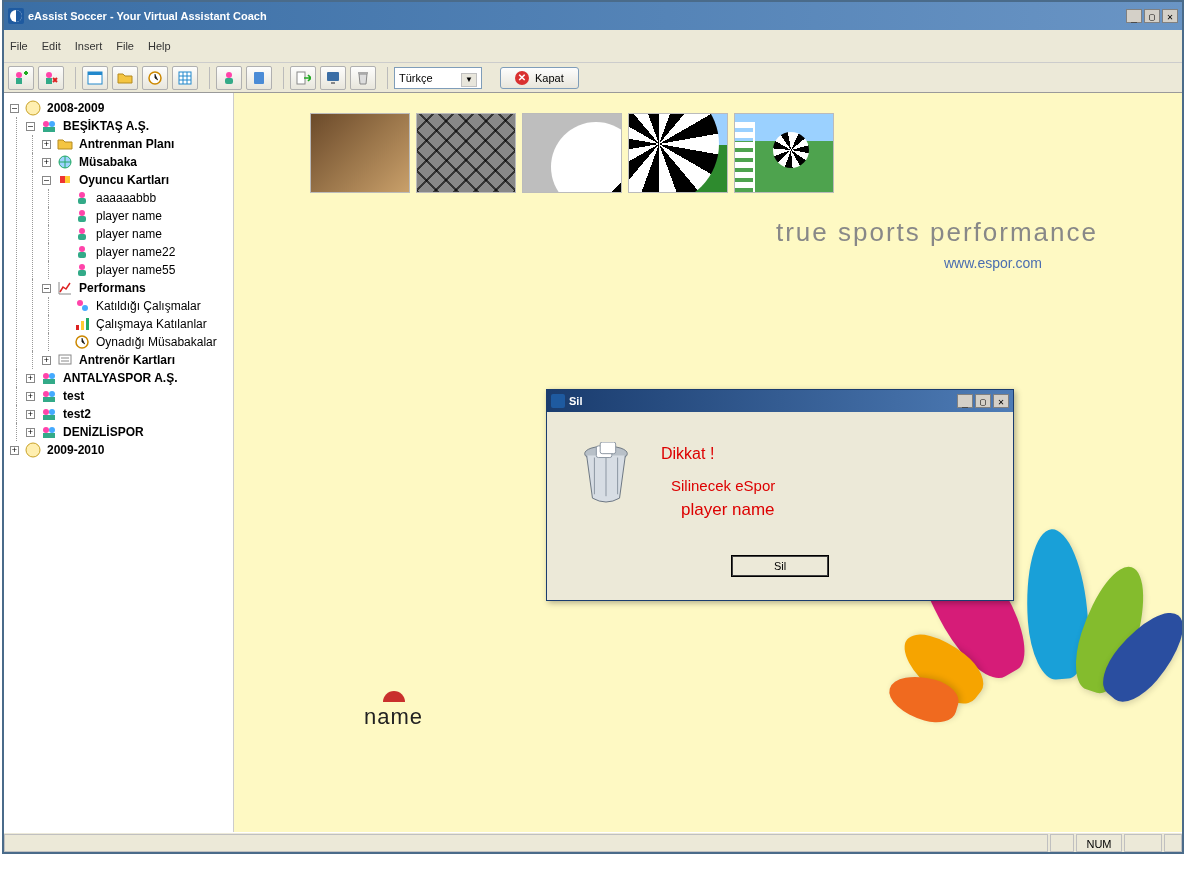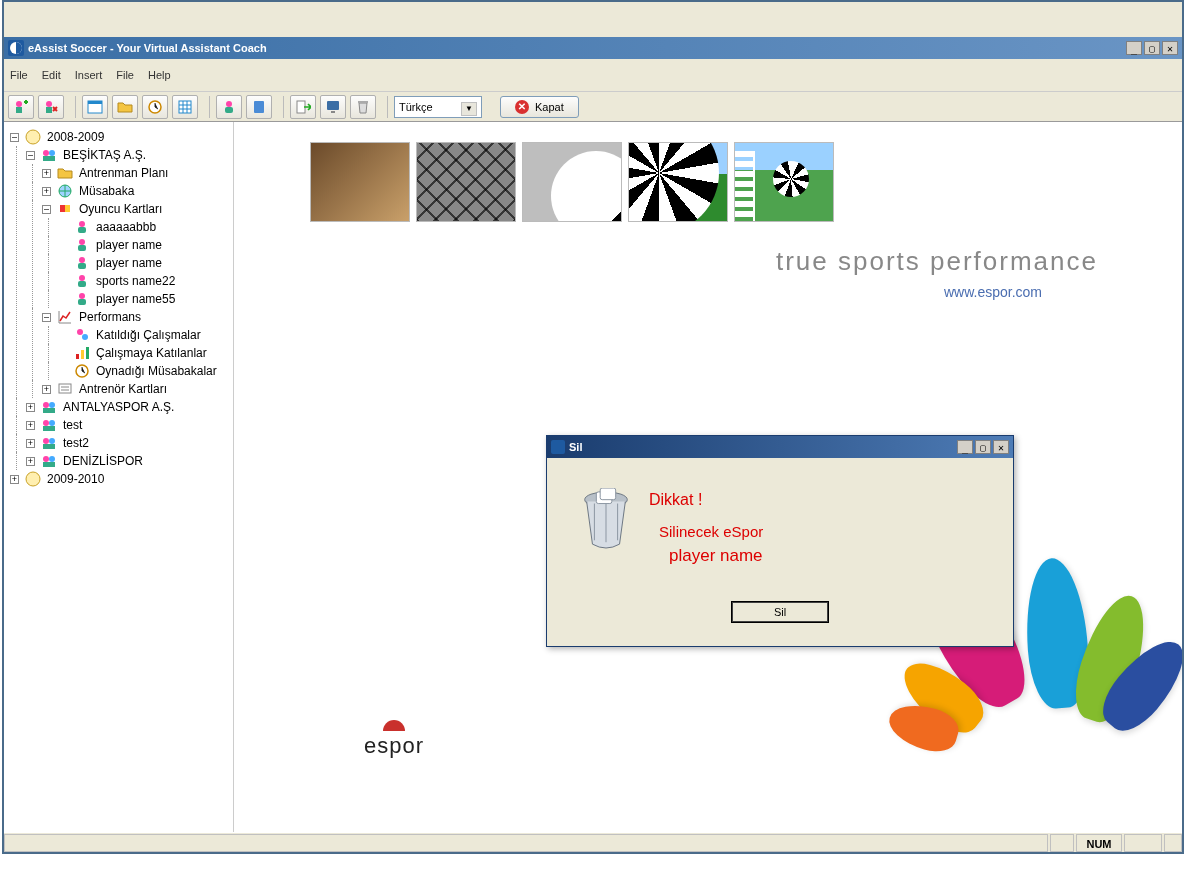--- a/index.html
+++ b/index.html
@@ -17,29 +17,28 @@
     height: 854px;
     margin: 0 auto;
     border: 2px solid #4a6b8a;
     background: #ece9d8;
     display: flex;
     flex-direction: column;
     position: relative;
   }
   
   .title-bar {
-    height: 22px;
+    height: 28px;
     background: linear-gradient(to right, #3a6ea5, #6a95c5);
     color: #fff;
     display: flex;
     align-items: center;
     padding: 0 4px;
     font-weight: bold;
     font-size: 11px;
-    margin-top: 35px;
   }
   .title-bar .app-icon {
     width: 16px; height: 16px; margin-right: 4px;
     background: #1e5aa0; border-radius: 2px;
     display:flex;align-items:center;justify-content:center;
   }
   .title-controls {
     margin-left: auto;
     display: flex;
     gap: 2px;
@@ -151,24 +150,24 @@
   .tree .exp {
     width:9px;height:9px;border:1px solid #888;background:#fff;
     font-size:9px;line-height:7px;text-align:center;
     margin-right:2px;
     color:#000;
     display:inline-flex;align-items:center;justify-content:center;
   }
   .tree .noexp { width:12px;display:inline-block; }
   .tree .ticon { width:16px;height:16px;display:inline-flex;align-items:center;justify-content:center; }
   .tree .lbl { padding: 0 2px; }
-  .tree .bold { font-weight: normal; }
+  .tree .bold { font-weight: bold; }
   .main {
     flex: 1;
-    background: #ffffff;
+    background: #fef9c3;
     position: relative;
     padding: 20px;
     overflow: hidden;
   }
   .banner {
     display: flex; gap: 6px;
     margin-left: 56px;
   }
   .banner .thumb {
     width: 100px; height: 80px;
@@ -255,47 +254,45 @@
   .status-bar {
     height: 20px;
     background: #ece9d8;
     border-top: 1px solid #fff;
     display:flex; align-items:center;
   }
   .status-bar .cell {
     border:1px solid #c0c0c0;
     height:18px;
     margin-left:2px;
-    font-weight:bold;
   }
   .status-bar .grow { flex:1; border:1px solid #c0c0c0; height:18px; }
   .status-bar .num { width:46px; text-align:center; font-size:11px; line-height:18px; }
   .status-bar .grip { width:18px; position:relative; }
   
   .dialog {
     position: absolute;
     left: 312px; top: 296px;
     width: 468px;
     background: #ece9d8;
     border: 1px solid #1a3c6e;
     box-shadow: 2px 2px 6px rgba(0,0,0,.3);
-    margin-top: 17px;
   }
   .dialog .d-title {
     height: 22px;
     background: linear-gradient(to right,#1a3c6e,#4e7cb6);
     color: #fff;
     display:flex; align-items:center; padding:0 4px; font-weight:bold; font-size:11px;
   }
   .dialog .d-title .app-icon{width:14px;height:14px;background:#1e5aa0;border-radius:2px;margin-right:4px;}
   .dialog .d-title .title-controls { margin-left:auto; }
   .dialog .d-body {
     padding: 30px 30px 24px 30px;
   }
-  .d-row { display:flex; gap: 14px; }
+  .d-row { display:flex; gap: 26px; }
   .trash-icon { width:58px; height:62px; }
   .d-text { color:#d00; font-size: 15px; line-height: 24px; }
   .d-text .title { font-size:16px; }
   .d-text .line2 { margin-left: 10px; font-size:15px;}
   .d-text .line3 { margin-left: 20px; font-size:17px;}
   .d-footer { text-align:center; margin-top: 34px; }
   .d-footer button {
     width: 96px; height:20px;
     border:1px solid #404040;
     outline:1px solid #000;
@@ -513,21 +510,21 @@
                         </li>
                       <li>
                           <div class="row">
                             <span class="noexp"></span>
                             <span class="ticon">
                               <svg viewBox="0 0 16 16">
                                 <circle cx="8" cy="5" r="3" fill="#f4a"></circle>
                                 <rect x="4" y="8" width="8" height="6" fill="#3a8" rx="2"></rect>
                               </svg>
                             </span>
-                            <span class="lbl">sports name22</span>
+                            <span class="lbl">player name22</span>
                           </div>
                         </li>
                       <li>
                           <div class="row">
                             <span class="noexp"></span>
                             <span class="ticon">
                               <svg viewBox="0 0 16 16">
                                 <circle cx="8" cy="5" r="3" fill="#f4a"></circle>
                                 <rect x="4" y="8" width="8" height="6" fill="#3a8" rx="2"></rect>
                               </svg>
@@ -679,21 +676,21 @@
         <div class="thumb t4"></div>
         <div class="thumb t5"></div>
       </div>
       <div class="tagline">true sports performance</div>
       <div class="sublinks">
         <div>www.espor.com</div>
       </div>
 
       <div class="espor-logo">
         <div class="half"></div>
-        <span>espor</span>
+        <span>name</span>
       </div>
 
       <div class="color-bunch">
         <div class="petal p1"></div>
         <div class="petal p2"></div>
         <div class="petal p3"></div>
         <div class="petal p4"></div>
         <div class="petal p5"></div>
         <div class="petal p6"></div>
       </div>

